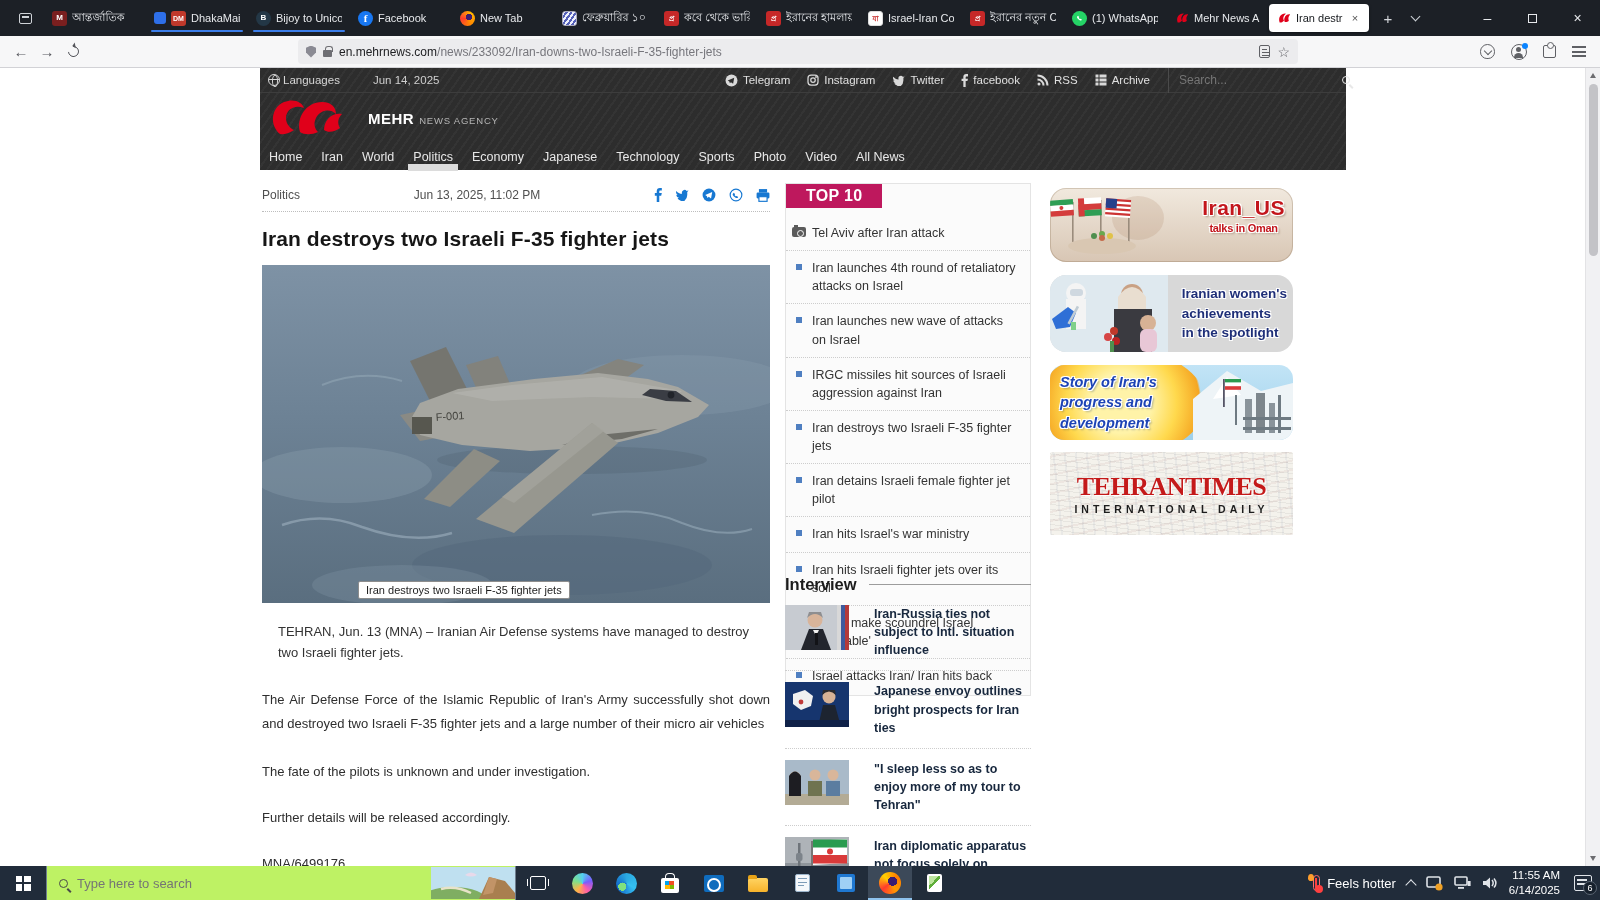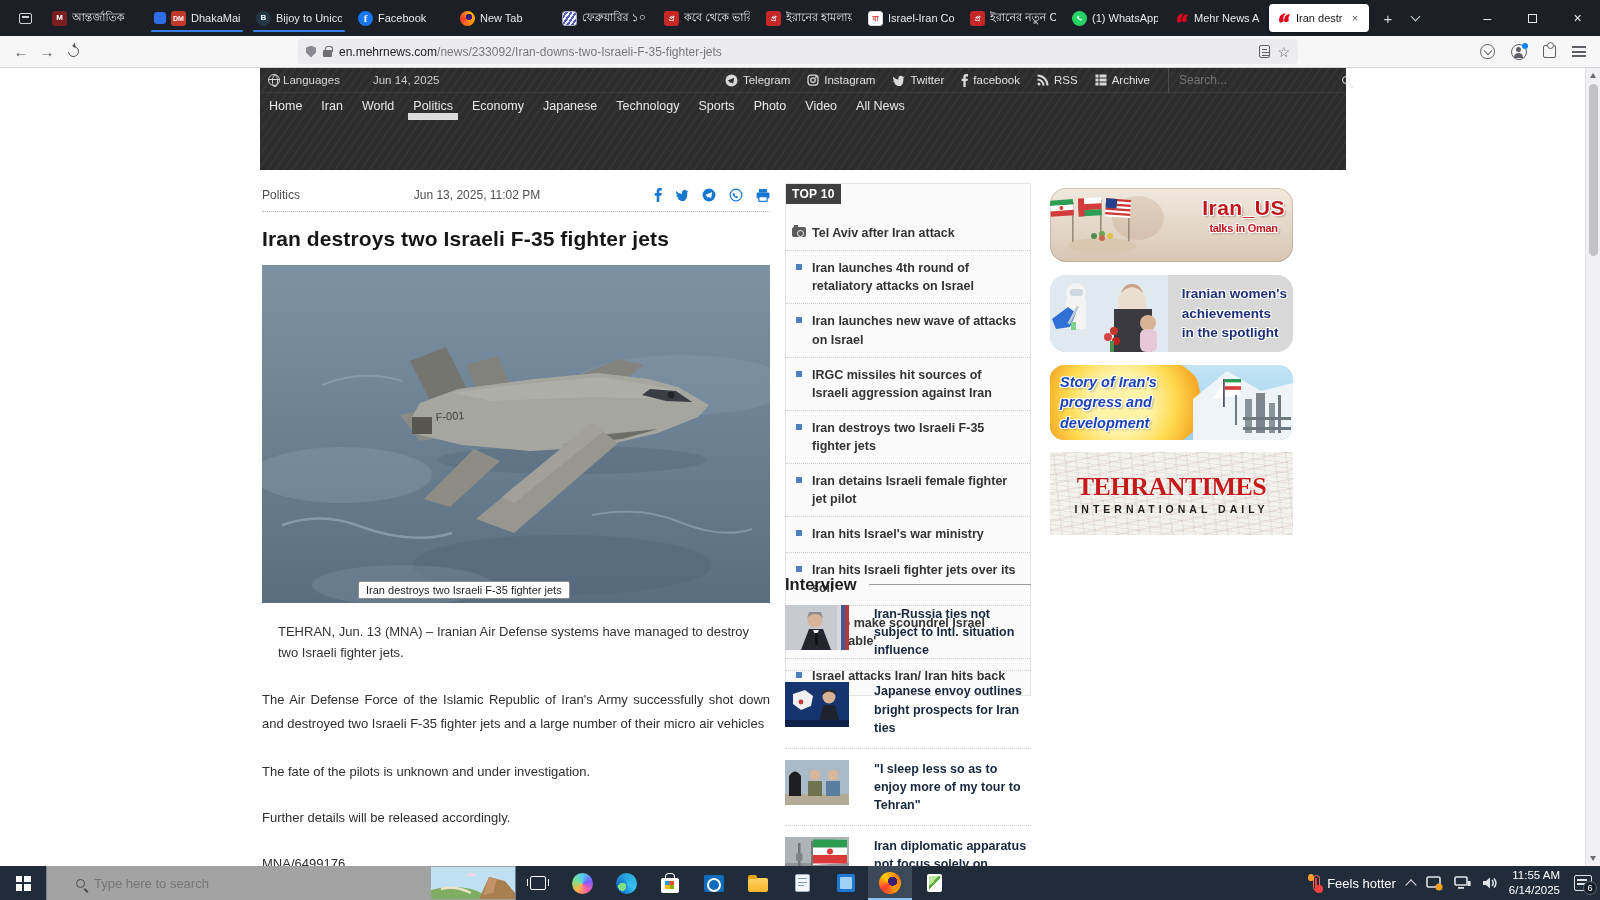--- a/index.html
+++ b/index.html
@@ -95,22 +95,22 @@
 h1.headline{font-size:21px;color:#161616;margin:15px 0 14px;letter-spacing:.1px}
 .photo{position:relative;width:508px;height:338px;background:#68808f}
 .photo svg{display:block}
 .caption{position:absolute;left:96px;bottom:4px;background:#fff;border:1px solid #8d8d8d;border-radius:2px;padding:2px 7px;font-size:11px;color:#1d1d1d;white-space:nowrap}
 .lead{margin:18px 0 0 16px;font-size:13px;color:#333;line-height:1.65}
 .para{margin-top:24px;font-size:13px;color:#2e2e2e;line-height:1.85;text-align:justify}
 .para.nojust{text-align:left;margin-top:22px}
 
 
 .top10{position:absolute;left:785px;top:115px;width:246px;background:#fbfbfb;border:1px solid #e4e4e4;padding:32px 0 2px}
-.top10-label{position:absolute;left:0;top:0;background:#404040;color:#fff;font-weight:bold;font-size:12px;padding:3px 6px;letter-spacing:.3px}
-.t10{position:relative;display:block;padding:8px 10px 8px 26px;font-size:12.5px;font-weight:bold;color:#333;line-height:1.45;border-bottom:1px dotted #cdcdcd;text-decoration:none}
+.top10-label{position:absolute;left:0;top:0;background:#be185d;color:#fff;font-weight:bold;font-size:16px;padding:3px 20px;letter-spacing:.3px}
+.t10{position:relative;display:block;padding:8px 10px 8px 26px;font-size:12.5px;font-weight:normal;color:#333;line-height:1.45;border-bottom:1px dotted #cdcdcd;text-decoration:none}
 .t10:last-child{border-bottom:none}
 .t10 .blt{position:absolute;left:10px;top:13px;width:6px;height:6px;background:#4f7fc1}
 .t10 .cam{position:absolute;left:6px;top:11px;width:14px;height:10px;background:#5b5b5b;border-radius:2px}
 .t10 .cam::before{content:"";position:absolute;left:4.5px;top:2.5px;width:5px;height:5px;border-radius:50%;border:1.3px solid #fbfbfb}
 .t10 .cam::after{content:"";position:absolute;left:2px;top:-2px;width:4px;height:2px;background:#5b5b5b}
 
 
 .interview{position:absolute;left:785px;top:507px;width:246px}
 .int-head{display:flex;align-items:center}
 .int-title{font-size:16.5px;font-weight:bold;color:#1c1c1c}
@@ -143,21 +143,21 @@
 .vscroll{position:absolute;right:0;top:0;width:15px;height:798px;background:#f1f1f3;border-left:1px solid #e3e3e5}
 .vs-up{position:absolute;top:5px;left:4px;width:0;height:0;border-left:3.5px solid transparent;border-right:3.5px solid transparent;border-bottom:5px solid #6c6c70}
 .vs-dn{position:absolute;bottom:5px;left:4px;width:0;height:0;border-left:3.5px solid transparent;border-right:3.5px solid transparent;border-top:5px solid #6c6c70}
 .vs-thumb{position:absolute;top:16px;left:2.5px;width:9px;height:172px;border-radius:5px;background:#c3c3c7}
 
 
 .taskbar{position:absolute;left:0;bottom:0;width:1600px;height:34px;background:#212c3a;display:flex;align-items:stretch;color:#fff}
 .tstart{width:46px;display:flex;align-items:center;justify-content:center}
 .winlogo{width:15px;height:15px;display:grid;grid-template-columns:1fr 1fr;grid-template-rows:1fr 1fr;gap:1.5px}
 .winlogo span{background:#fff}
-.tsearch{width:470px;background:#a3a3a3;display:flex;align-items:center;padding-left:29px;border:1px solid #6f7e8f;border-bottom:none;border-top:none}
+.tsearch{width:470px;background:#bef264;display:flex;align-items:center;padding-left:12px;border:1px solid #6f7e8f;border-bottom:none;border-top:none}
 .tsearch input{flex:1;border:none;outline:none;background:transparent;font-size:13px;color:#3c3c3c;margin-left:9px;font-family:"Liberation Sans",sans-serif}
 .tmag{width:9px;height:9px;border:1.8px solid #4a4a4a;border-radius:50%;position:relative;flex:none}
 .tmag::after{content:"";position:absolute;left:8px;top:8px;width:5px;height:1.8px;background:#4a4a4a;transform:rotate(45deg);transform-origin:0 0}
 .bingpic{width:84px;height:32px;flex:none;overflow:hidden}
 .tapp{width:44px;display:flex;align-items:center;justify-content:center;position:relative}
 .tapp.activeapp{background:#3c4959;box-shadow:inset 0 -2px 0 #8fc3ee}
 .tv-i{width:16px;height:14px;border:1.6px solid #fff;border-radius:2px;position:relative}
 .tv-i::before{content:"";position:absolute;left:-4px;top:2px;width:3px;height:7px;border-left:1.6px solid #fff}
 .tv-i::after{content:"";position:absolute;right:-4px;top:2px;width:3px;height:7px;border-right:1.6px solid #fff}
 .ic-copilot{width:21px;height:21px;border-radius:50%;background:conic-gradient(from 0deg,#53d0f0,#7a5cff,#ff5ca8,#ffb347,#7fe08a,#53d0f0)}
@@ -355,20 +355,28 @@
                 <rect x="1" y="17" width="6" height="6" fill="#d9d9d9"></rect>
                 <rect x="9" y="17" width="14" height="6" fill="#d9d9d9"></rect>
               </svg>
               <span>Archive</span>
             </span>
         </div>
         <div class="mast-search">
           <input placeholder="Search..." style="">
           <span class="mag-i"></span>
         </div>
+      </div>
+      <div class="mast-mid">
+        <span><svg width="92" height="42" viewBox="0 0 92 42">
+              <path d="M14,38 C4,30 4,12 18,6 C28,2 36,6 38,12 C28,8 20,14 20,22 C20,28 24,32 28,34 C22,38 17,39 14,38Z" fill="#e0001a"></path>
+              <path d="M34,36 C30,22 40,6 56,6 C66,6 70,12 70,18 C64,12 54,14 50,22 C47,28 49,33 52,36 C46,39 38,39 34,36Z" fill="#e0001a"></path>
+              <path d="M58,34 C58,24 66,16 76,18 C72,22 71,27 74,32 C69,36 62,37 58,34Z" fill="#e0001a"></path>
+            </svg></span>
+        <span><span class="brandname">MEHR</span><span class="brandtag">NEWS AGENCY</span></span>
       </div>
       <div class="mast-nav">
         <span class="mnav">Home</span>
         <span class="mnav">Iran</span>
         <span class="mnav">World</span>
         <span class="mnav active">Politics</span>
         <span class="mnav">Economy</span>
         <span class="mnav">Japanese</span>
         <span class="mnav">Technology</span>
         <span class="mnav">Sports</span>

